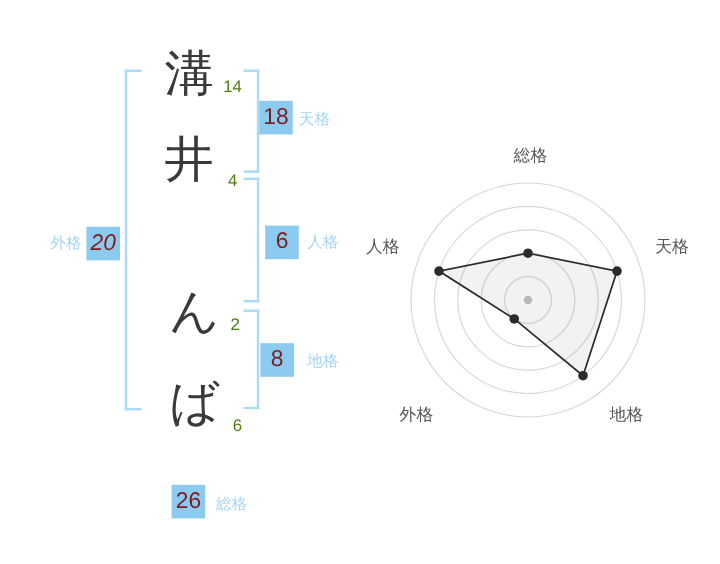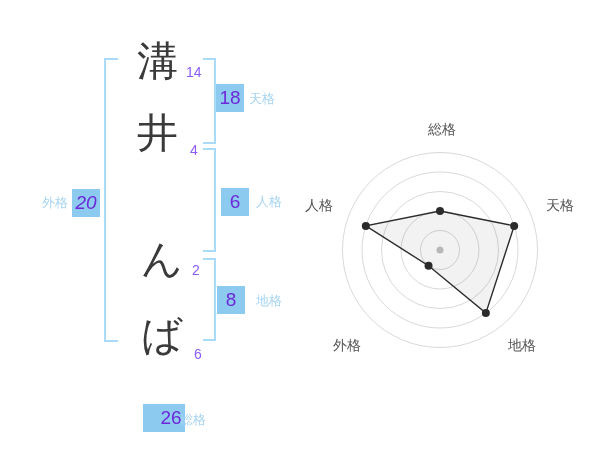--- a/index.html
+++ b/index.html
@@ -9,36 +9,36 @@
     position:relative;
   }
   .stage{position:absolute;left:0;top:0;width:600px;height:470px;}
 
   
   .kanji{
     position:absolute;font-size:41px;line-height:1;color:#3a3a3a;
     letter-spacing:0;
   }
   .strokes{
-    position:absolute;font-size:14px;color:#8b5cf6;line-height:1;
+    position:absolute;font-size:14px;color:#4d7c0f;line-height:1;
   }
 
   
   .bracket{position:absolute;}
   .bracket-left{
     border-left:2px solid #a9daf7;border-top:2px solid #a9daf7;border-bottom:2px solid #a9daf7;
   }
   .bracket-right{
     border-right:2px solid #a9daf7;border-top:2px solid #a9daf7;border-bottom:2px solid #a9daf7;
   }
 
   
   .badge{
     position:absolute;width:28px;height:28px;background:#8dcaf0;
-    color:#6d28d9;font-size:19px;line-height:28px;text-align:center;
+    color:#7f1d1d;font-size:19px;line-height:28px;text-align:center;
   }
   .badge-label{
     position:absolute;font-size:13px;color:#a6d4f2;line-height:1;white-space:nowrap;
   }
 
   
   .axis-label{
     position:absolute;font-size:14px;color:#555555;line-height:1;white-space:nowrap;
   }
   #radar-svg{position:absolute;left:0;top:0;}
@@ -70,21 +70,21 @@
 
   <div class="badge" style="left:221px;top:188px;">6</div>
   <div class="badge-label" style="left:256px;top:195px;">人格</div>
 
   <div class="badge" style="left:217px;top:286px;">8</div>
   <div class="badge-label" style="left:256px;top:294px;">地格</div>
 
   <div class="badge-label" style="left:42px;top:196px;">外格</div>
   <div class="badge" style="left:72px;top:189px;font-style:italic;">20</div>
 
-  <div class="badge" style="left:143px;top:404px;padding-left:14px;">26</div>
+  <div class="badge" style="left:143px;top:404px;">26</div>
   <div class="badge-label" style="left:180px;top:413px;">総格</div>
 
   <svg id="radar-svg" width="600" height="470" viewBox="0 0 600 470">
       <circle cx="440" cy="250" r="19.5" fill="none" stroke="#d9d9d9" stroke-width="1"></circle>
       <circle cx="440" cy="250" r="39" fill="none" stroke="#d9d9d9" stroke-width="1"></circle>
       <circle cx="440" cy="250" r="58.5" fill="none" stroke="#d9d9d9" stroke-width="1"></circle>
       <circle cx="440" cy="250" r="78" fill="none" stroke="#d9d9d9" stroke-width="1"></circle>
       <circle cx="440" cy="250" r="97.5" fill="none" stroke="#d9d9d9" stroke-width="1"></circle>
       <circle cx="440" cy="250" r="3.5" fill="#c2c2c2"></circle>
       <polygon points="440,211 514.1824082710219,225.8966744387541 485.8472496788129,313.1033255612459 428.5381875802968,265.77583139031145 365.817591728978,225.89667443875408" fill="rgba(0,0,0,0.05)" stroke="#2b2b2b" stroke-width="1.4"></polygon>

